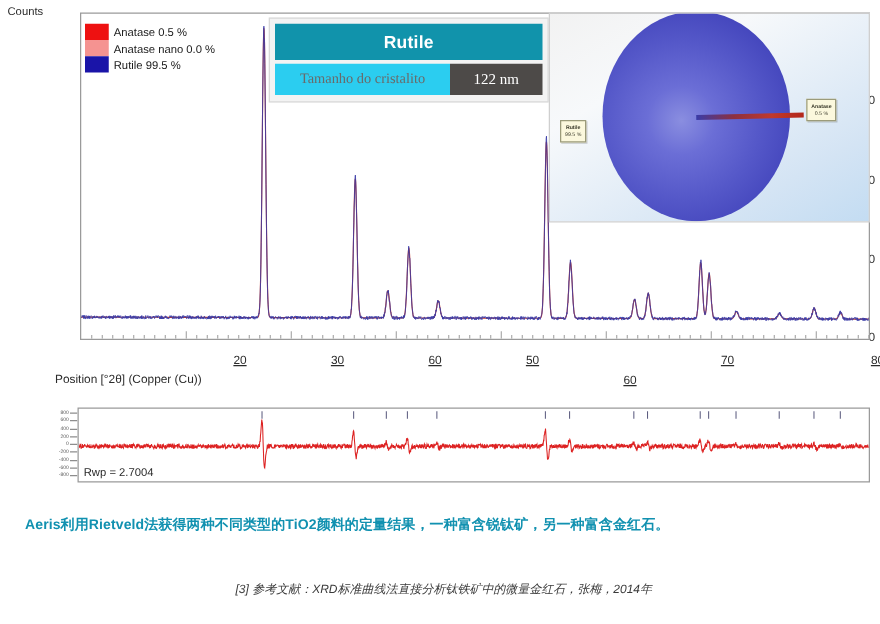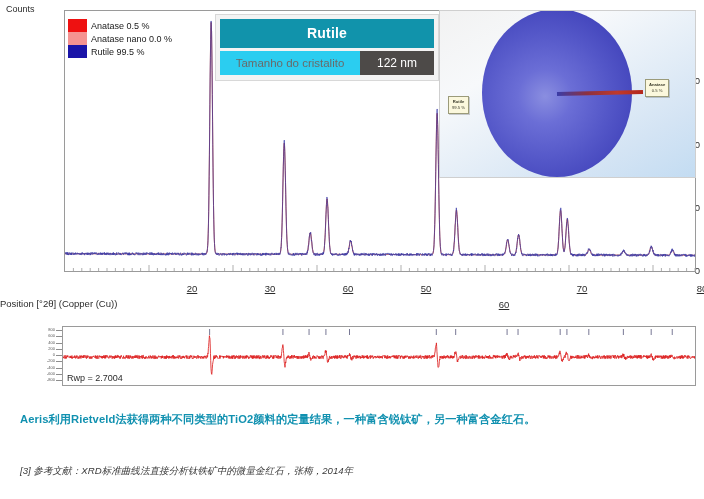--- a/index.html
+++ b/index.html
@@ -10,21 +10,21 @@
     font-family: "Liberation Sans", sans-serif;
     overflow: hidden;
   }
 
   #page { position: relative; width: 704px; height: 499px; background:#fff; }
 
   
   #main-chart {
     position: absolute;
     left: 0px; top: 0px;
-    width: 704px; height: 312px;
+    width: 704px; height: 312px; padding-left: 44px;
   }
   .plot-frame {
     position: absolute;
     left: 64px; top: 10px;
     width: 632px; height: 262px;
     border: 1px solid #9a9a9a;
     background: #ffffff;
   }
   .axis-label-y {
     position: absolute;
@@ -82,21 +82,21 @@
   }
   #rutile-title {
     background: #1193ab;
     color: #ffffff;
     font-weight: bold;
     font-size: 14px;
     text-align: center;
     padding: 6px 0 7px 0;
     letter-spacing: .2px;
   }
-  #rutile-body { display: flex; margin-top: 3px; }
+  #rutile-body { display: flex; margin-top: 3px; font-family: Liberation Serif, serif; }
   #crystallite-label {
     background: #2bcdf0;
     color: #6a6a6a;
     font-size: 11.5px;
     flex: 1 1 auto;
     display: flex; align-items: center; justify-content: center;
     text-align: center;
     line-height: 1.25;
     padding: 5px 4px;
   }
@@ -199,20 +199,21 @@
     color: #1191b0;
     letter-spacing: .1px;
   }
   #caption-ref {
     position: absolute;
     left: 20px; top: 465px;
     width: 670px;
     font-size: 9.6px;
     font-style: italic;
     color: #3a3a3a;
+    text-align: center;
   }
   svg { display: block; }
 </style>
 </head>
 <body>
 
 <div id="page">
 
   <div id="main-chart">
 

